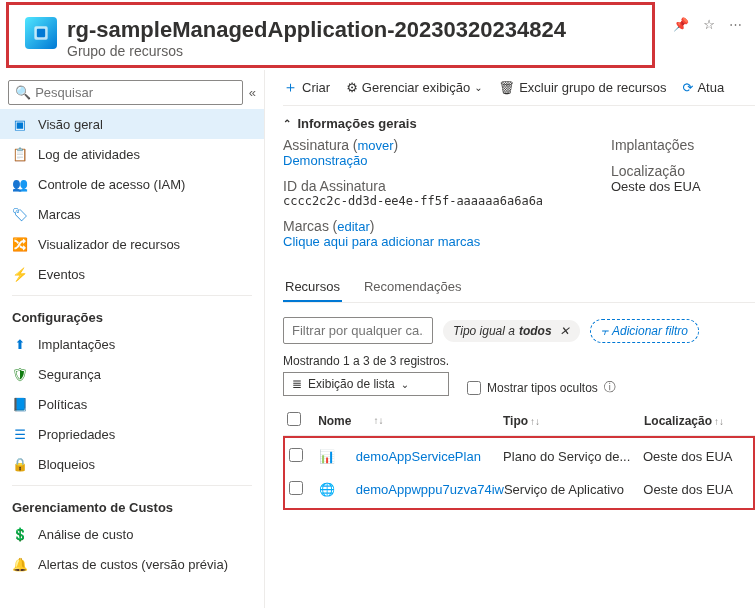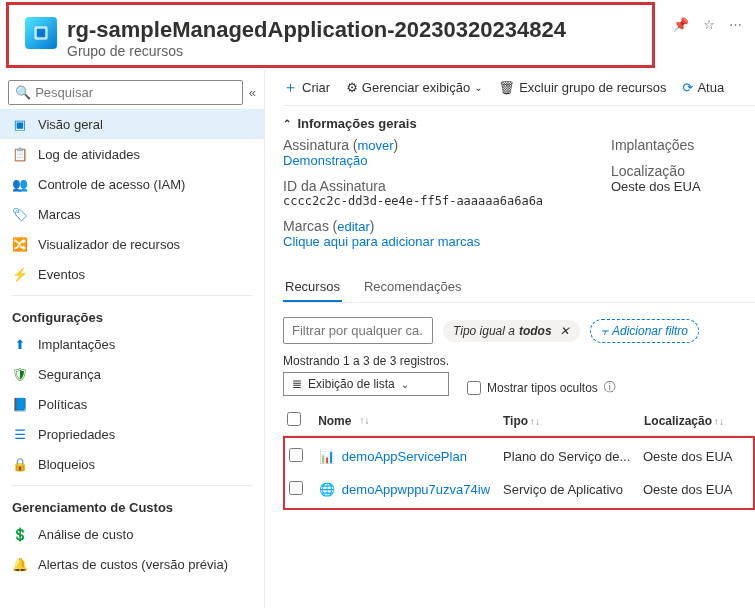--- a/index.html
+++ b/index.html
@@ -45,21 +45,21 @@
 .pill { background: #f3f2f1; border-radius: 12px; padding: 4px 10px; font-size: 12px; display: flex; align-items: center; gap: 4px; font-style: italic; }
 .pill-add { border: 1px dashed #0078d4; color: #0078d4; background: #fff; }
 
 .row2 { display: flex; align-items: flex-end; gap: 18px; margin-top: 10px; font-size: 12px; }
 .dropdown { border: 1px solid #8a8886; padding: 4px 8px; font-size: 12px; display: flex; align-items: center; gap: 6px; margin-top: 4px; }
 
 .table { margin-top: 10px; }
 .table-header { display: flex; align-items: center; border-bottom: 1px solid #edebe9; padding: 6px 4px; font-weight: 600; font-size: 12px; }
 .table-row { display: flex; align-items: center; padding: 8px 4px; font-size: 13px; }
 .col-check { width: 32px; }
-.col-name { width: 190px; display: flex; align-items: center; gap: 6px; text-align: right; }
+.col-name { width: 190px; display: flex; align-items: center; gap: 20px; text-align: right; }
 .col-type { width: 145px; }
 .col-loc { width: 110px; }
 .sort-arrows { color: #8a8886; font-size: 10px; margin-left: 2px; }
 input[type=checkbox] { width: 14px; height: 14px; }
 .red-box { border: 2px solid #d13438; padding: 2px 0; }
 .res-icon { width: 16px; height: 16px; display: inline-block; }
 
 .chevron { font-size: 10px; }
 </style>
 </head>

